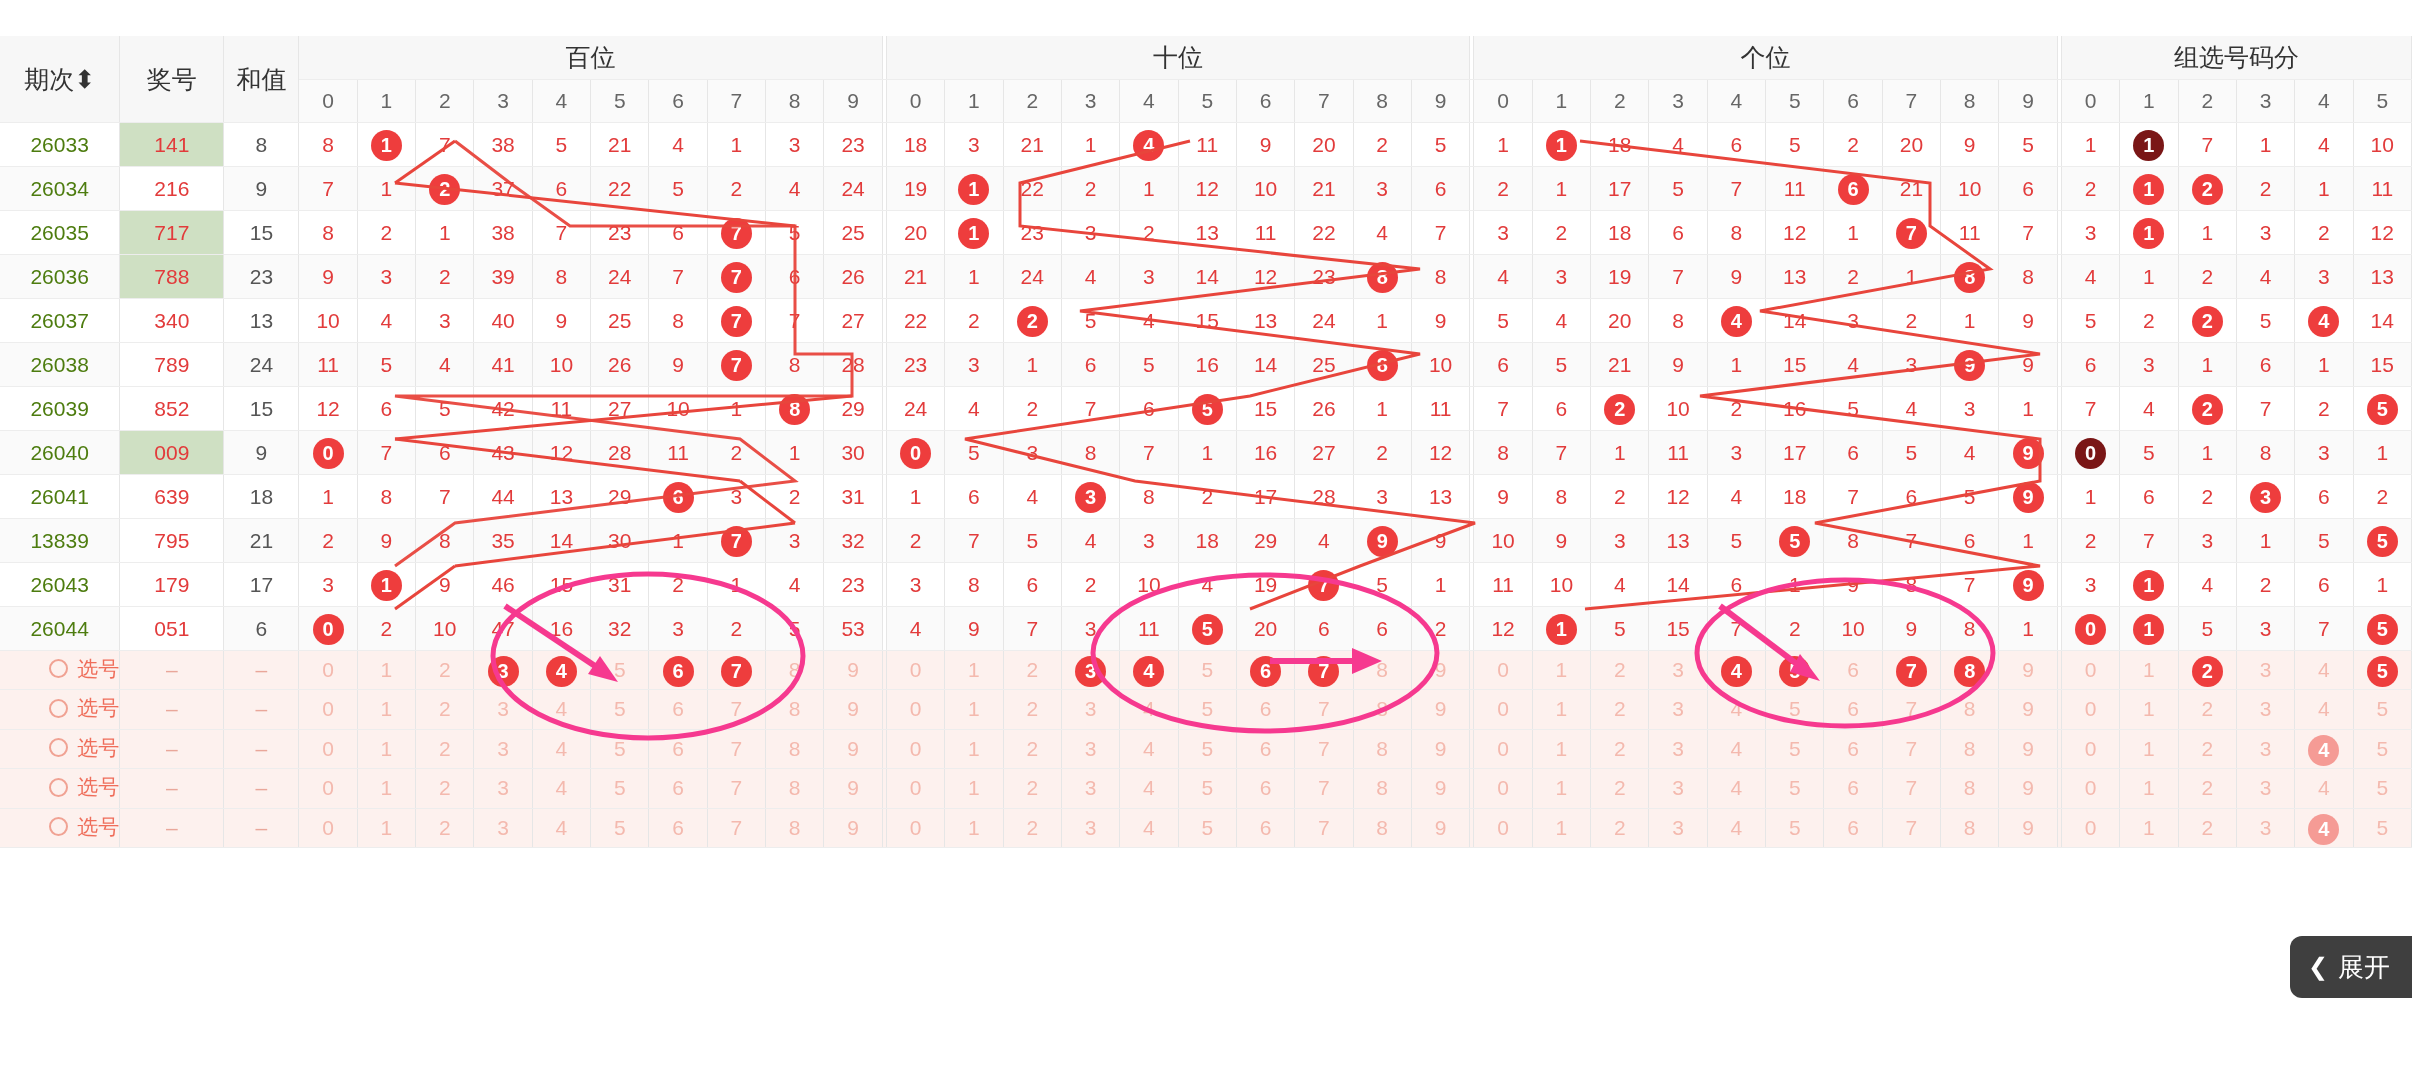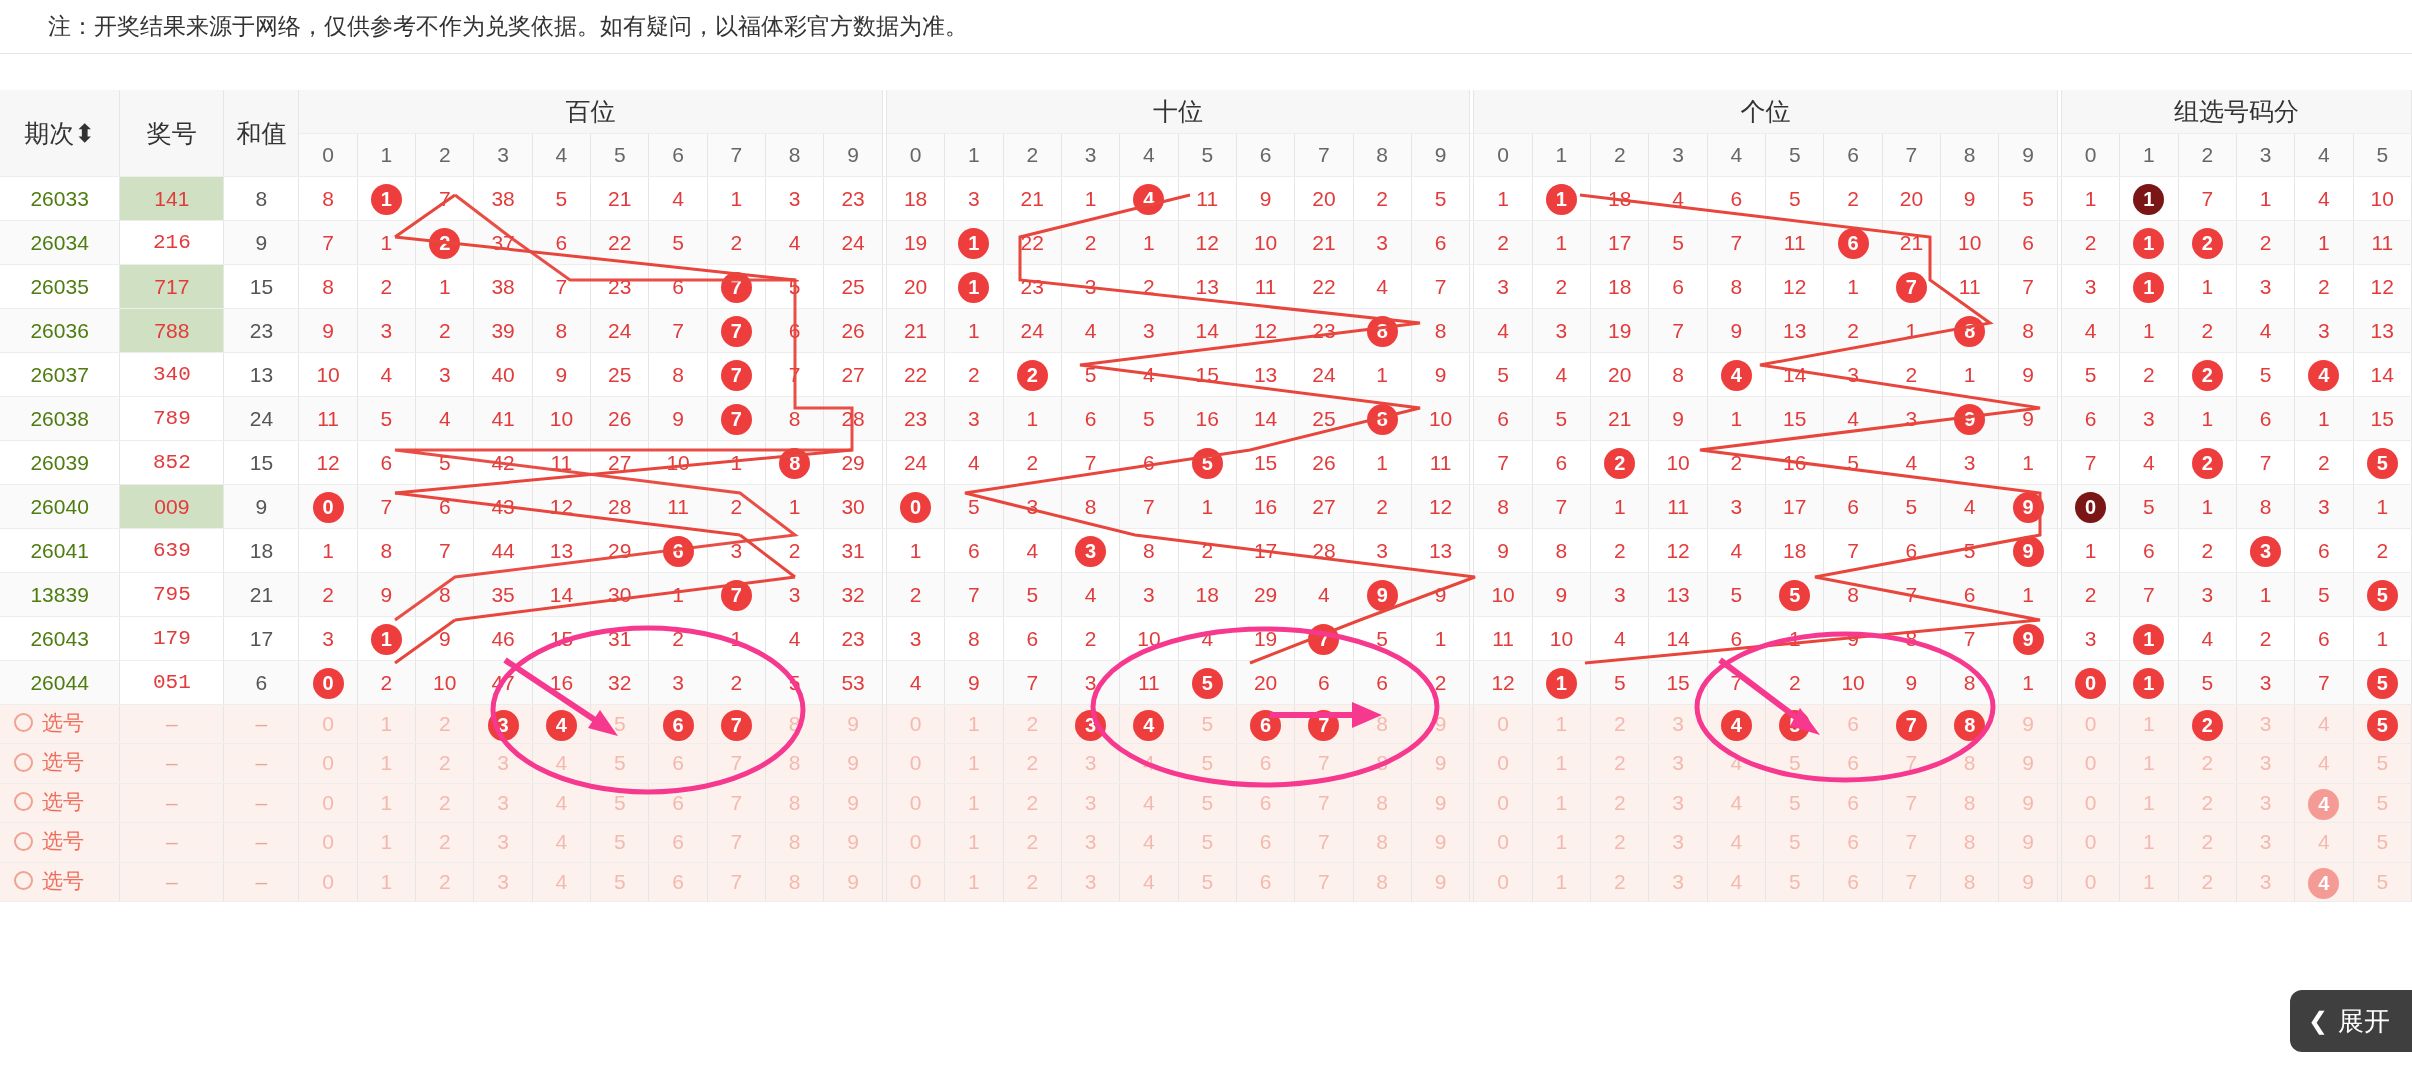--- a/index.html
+++ b/index.html
@@ -69,21 +69,21 @@
   col.c-num     { width: 100px; }
   col.c-sum     { width: 72px; }
   col.c-d       { width: 56px; }
   col.c-sep     { width: 4px; }
 
   td.issue { color: #4d7c0f; font-size: 21px; background: #fff; }
   td.award {
     color: #e23b3b; font-size: 21px; font-weight: bold;
     background: #cfe0c3;
   }
-  td.award.plain { background: #fff; color: #e23b3b; font-family: Liberation Mono, monospace; }
+  td.award.plain { background: #fff; color: #e23b3b; }
   td.sum { color: #555; font-size: 21px; }
   tr.alt td.issue, tr.alt td.sum { background: #fafafa; }
   tr.alt td.cell { background: #fafafa; }
   td.cell { position: relative; }
   
   .ball {
     display: inline-block;
     width: 31px; height: 31px;
     line-height: 31px;
     border-radius: 50%;
@@ -91,21 +91,21 @@
     color: #fff;
     font-size: 20px;
     font-weight: bold;
     vertical-align: middle;
   }
   .ball.dark { background: #7a1616; }
   
   td.sep, th.sep { background: #ffffff; border-right: 1px solid #d8d8d8; border-left: 1px solid #d8d8d8; }
   
   tr.pick td { background: #fdf1ee; color: #f4b9ae; height: 36px; line-height: 36px; font-size: 21px; }
-  tr.pick td.issue { text-align: left; padding-left: 14px; color: #ef6d5a; background:#fdf1ee; }
+  tr.pick td.issue { text-align: right; padding-left: 14px; color: #ef6d5a; background:#fdf1ee; }
   tr.pick td.sum, tr.pick td.award { color: #e9a79a; background: #fdf1ee; }
   .pick-label { display: inline-flex; align-items: center; gap: 9px; }
   .radio-o {
     display: inline-block; width: 19px; height: 19px; border-radius: 50%;
     border: 2px solid #f0a293;
   }
   tr.pick td.cell .ball { background: #ee3d3d; }
   tr.pick.faded td.cell .ball { background: #f59b95; }
 
   
@@ -131,23 +131,20 @@
     font-size: 26px;
     cursor: pointer;
   }
   .expand-btn .chev { font-size: 24px; }
 </style>
 </head>
 <body>
 
 <div id="page">
 
-  <div class="note-bar">
-    <span>注：开奖结果来源于网络，仅供参考不作为兑奖依据。如有疑问，以福体彩官方数据为准。</span>
-  </div>
 
   <div class="table-wrap">
     <table class="lottery">
       <colgroup id="cols">
           <col class="c-issue">
           <col class="c-num">
           <col class="c-sum">
           <col class="c-d">
           <col class="c-d">
           <col class="c-d">

